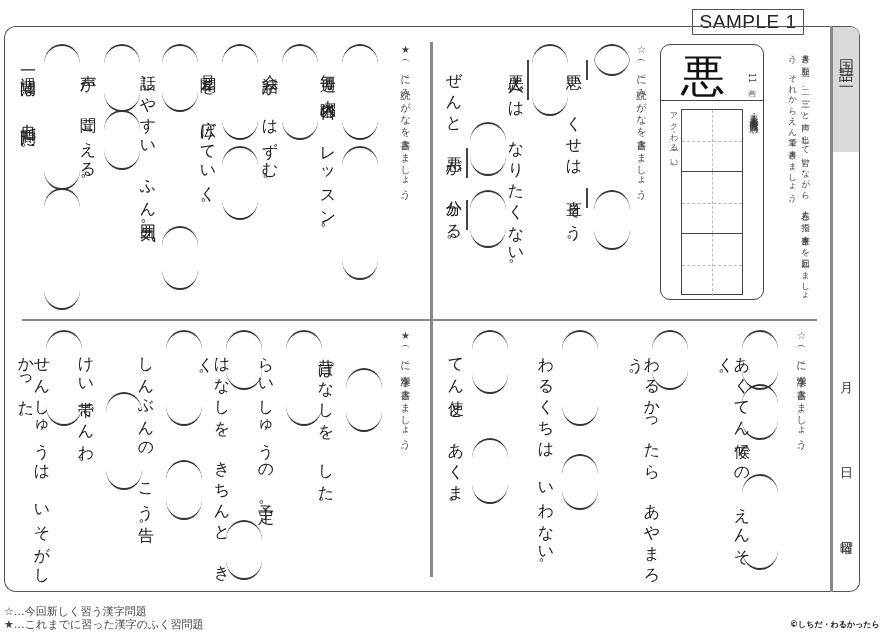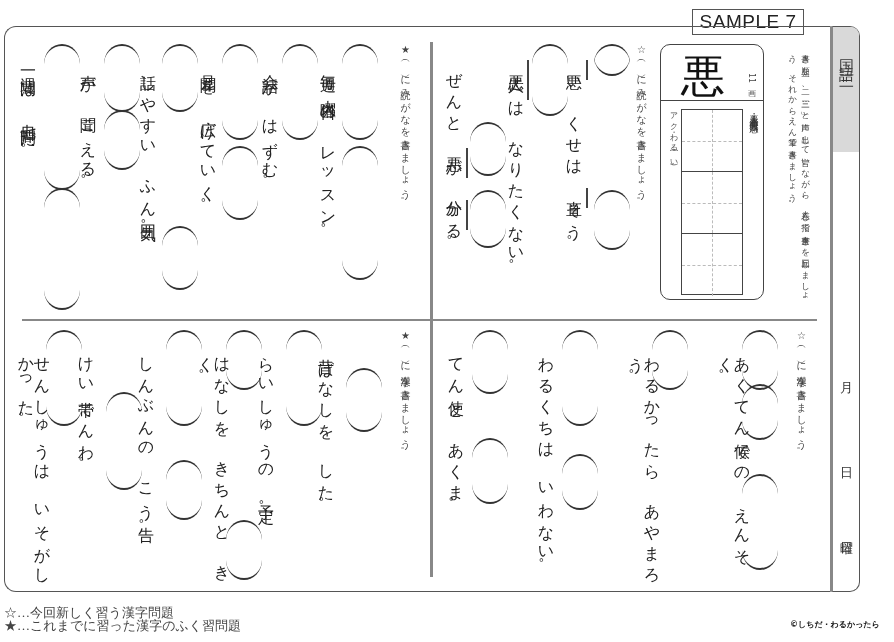--- a/index.html
+++ b/index.html
@@ -79,27 +79,27 @@
   }
   .examples { position: absolute; left: 86px; top: 62px; font-size: 9px; color: #333; writing-mode: vertical-rl; letter-spacing: 1px; }
 
   .paren {
     position: absolute; width: 36px; height: 20px;
   }
   .paren-top { border-top: 2px solid #333; border-radius: 50% 50% 0 0 / 100% 100% 0 0; }
   .paren-bot { border-bottom: 2px solid #333; border-radius: 0 0 50% 50% / 0 0 100% 100%; }
   .underline { position: absolute; width: 2px; background: #444; }
 
-  .footer-note { position: absolute; font-size: 13px; color: #444; font-family: Liberation Serif, serif; }
+  .footer-note { position: absolute; font-size: 11px; color: #444; }
   .copyright { position: absolute; left: 790px; top: 619px; font-size: 8px; color: #111; font-weight: bold; }
 </style>
 </head>
 <body>
 
-<div class="sample-badge">SAMPLE 7</div>
+<div class="sample-badge">SAMPLE 1</div>
 
 <div class="sheet"></div>
 
 <div class="side-strip">
   <div class="side-title">国語三</div>
   <div class="date-label" style="top:345px;height:20px;">月</div>
   <div class="date-label" style="top:430px;height:20px;">日</div>
   <div class="date-label" style="top:505px;height:36px;">曜日</div>
 </div>
 

